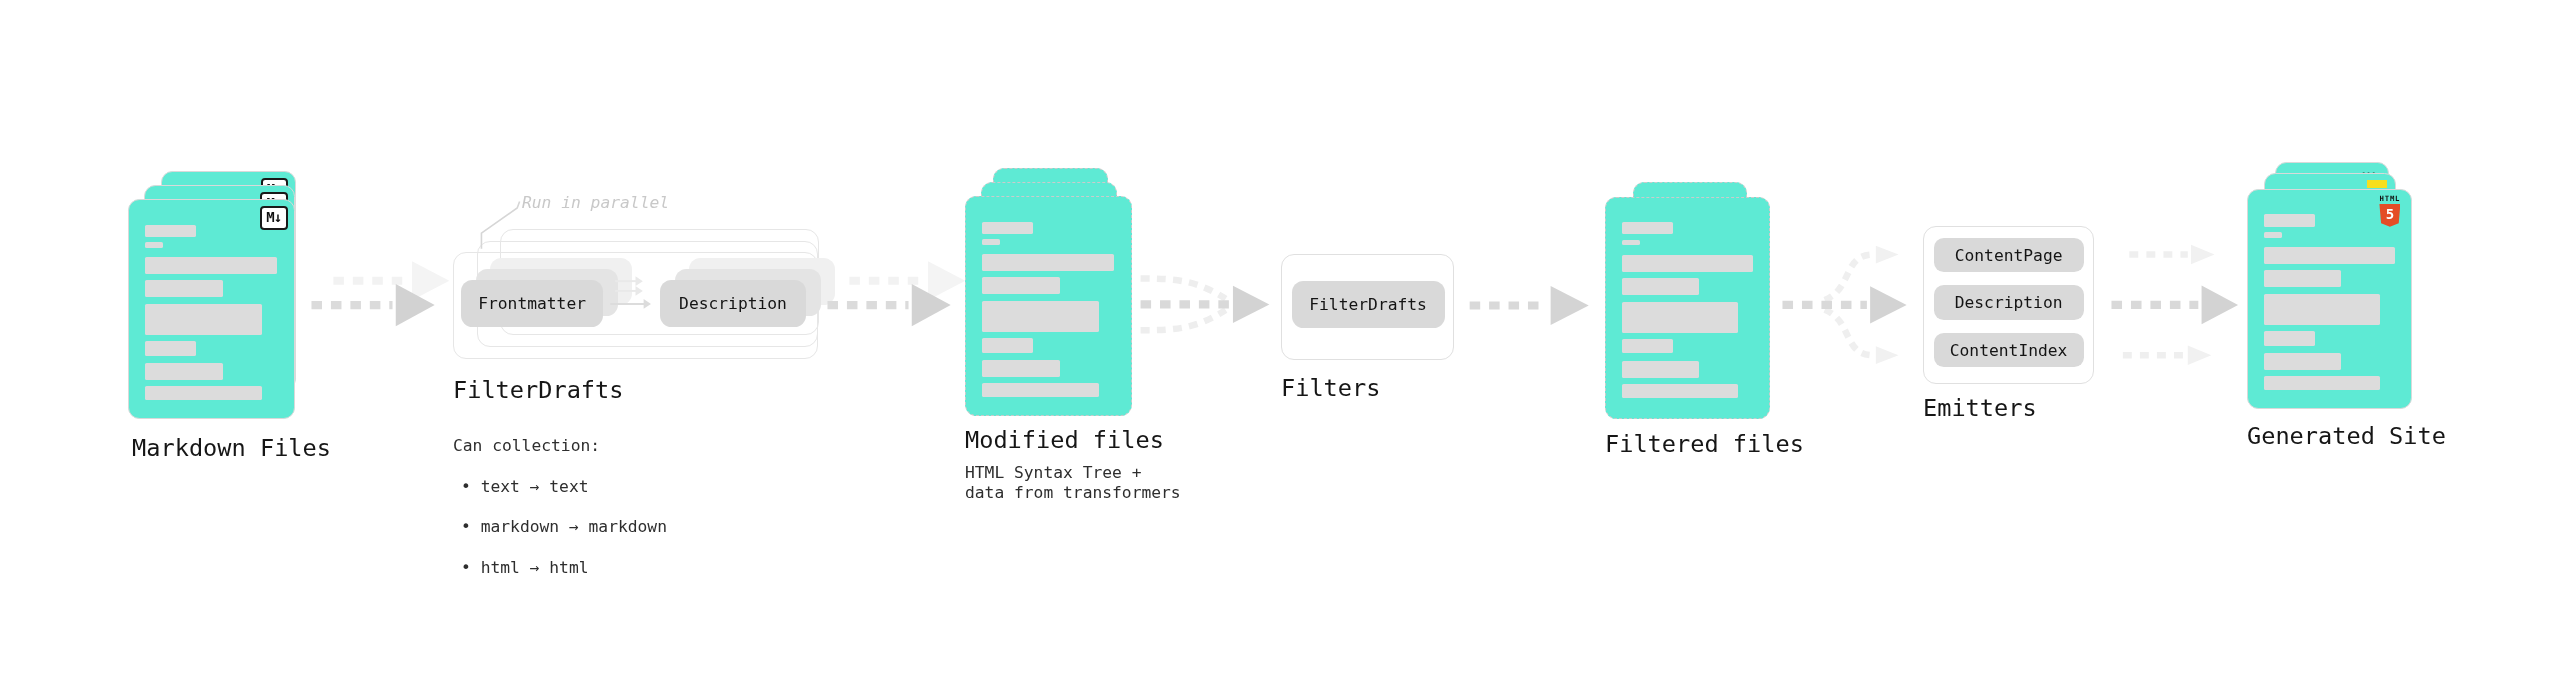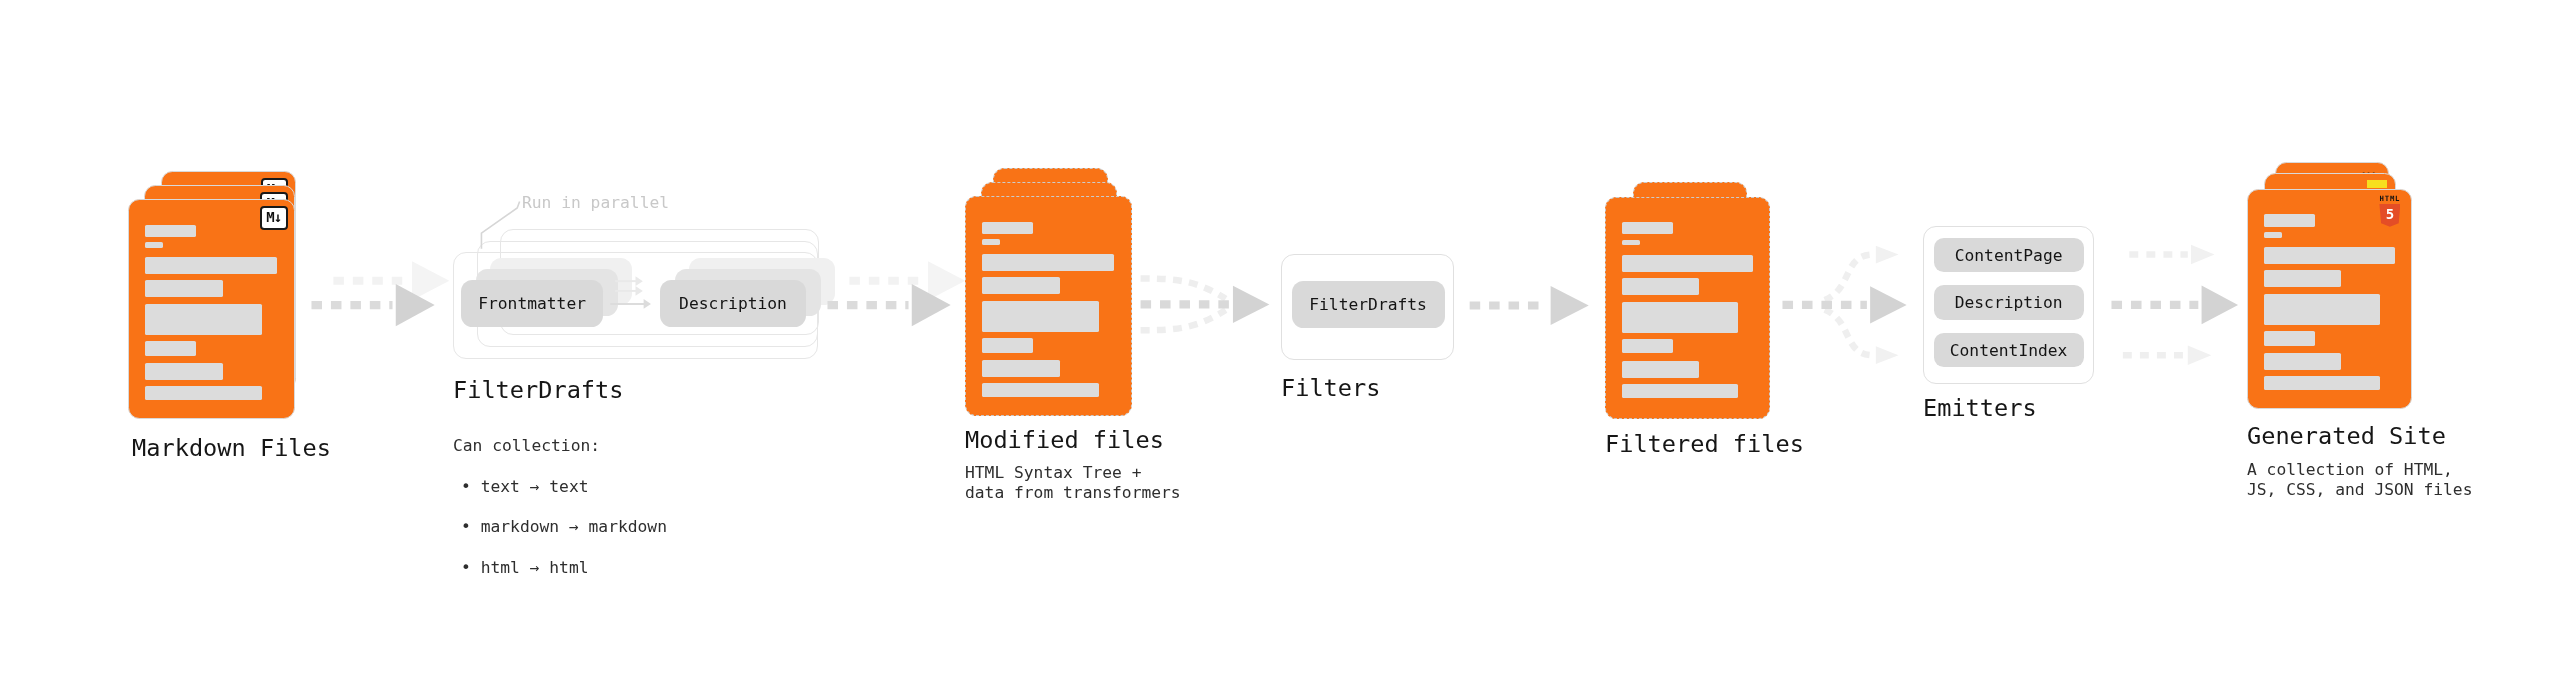--- a/index.html
+++ b/index.html
@@ -3,21 +3,21 @@
 <meta charset="utf-8">
 <style>
   html,body{margin:0;padding:0}
   body{
     width:2576px;height:681px;overflow:hidden;position:relative;
     background:#ffffff;
     font-family:"DejaVu Sans Mono","Liberation Mono",monospace;
   }
   .node{position:absolute}
   .doc{
-    position:absolute;background:#f97316;
+    position:absolute;background:#5eead4;
     border:1.6px solid #d9d9d9;border-radius:11.4px;box-sizing:border-box;
   }
   .doc.dashed{border:1.6px dashed #cbcbcb;}
   .bar{position:absolute;left:16.3px;background:#dcdcdc;border-radius:1.6px;display:block}
   .b1{top:24.4px;height:12.2px;width:31%}
   .b2{top:42px;height:5.7px;width:11%}
   .b3{top:57px;height:17px;width:80%}
   .b4{top:80px;height:17px;width:47%}
   .b5{top:104px;height:31px;width:71%}
   .b6{top:141px;height:14.6px;width:31%}
@@ -37,21 +37,21 @@
     display:flex;align-items:center;justify-content:center;
     font-size:16.3px;color:#141414;box-sizing:border-box;white-space:nowrap;
   }
   .pill.ghost1{background:#e4e4e4}
   .pill.ghost2{background:#f0f0f0}
   .box-outline{
     position:absolute;border:1.6px solid #e6e6e6;border-radius:13px;
     background:transparent;box-sizing:border-box;
   }
   .note{
-    position:absolute;font-size:16.3px;color:#c8c8c8;white-space:nowrap;
+    position:absolute;font-size:16.3px;color:#c8c8c8;white-space:nowrap;font-style:italic;
   }
   .md-badge{
     position:absolute;top:5.7px;right:6.5px;
     border:2.4px solid #191919;border-radius:4.1px;background:#ffffff;
     font-weight:bold;font-size:14px;line-height:1;letter-spacing:-0.8px;
     padding:2.4px 4.1px 3.3px;color:#111;
   }
   .html5-badge{position:absolute;top:4.9px;right:8.1px;width:26px;text-align:center}
   .html5-word{font-size:7.3px;font-weight:bold;letter-spacing:0.8px;color:#111;line-height:1}
   .html5-shield{
@@ -234,16 +234,14 @@
   <i class="bar b1"></i>
       <i class="bar b2"></i>
       <i class="bar b3"></i>
       <i class="bar b4"></i>
       <i class="bar b5"></i>
       <i class="bar b6"></i>
       <i class="bar b7"></i>
       <i class="bar b8"></i>
     </div>
   <h2 class="doc-label" style="left:0;top:262px">Generated Site</h2>
-  <div class="desc" style="left:0;top:298px">A collection of HTML,
-JS, CSS, and JSON files</div>
 </section>
 
 
 </body></html>

